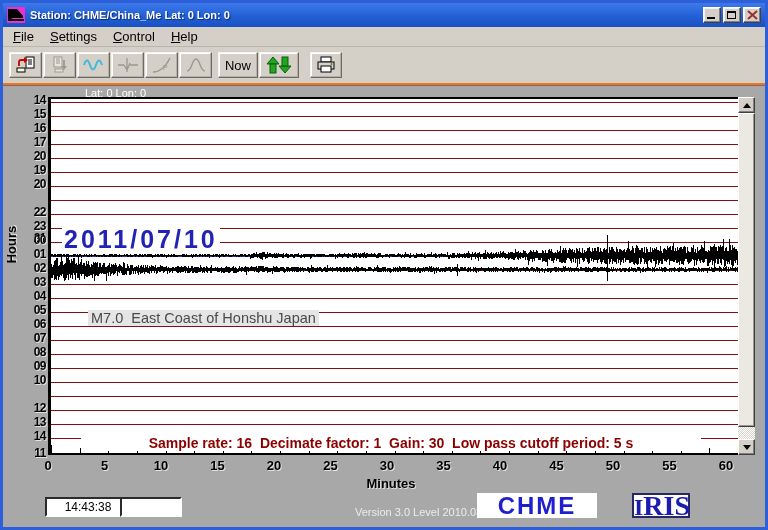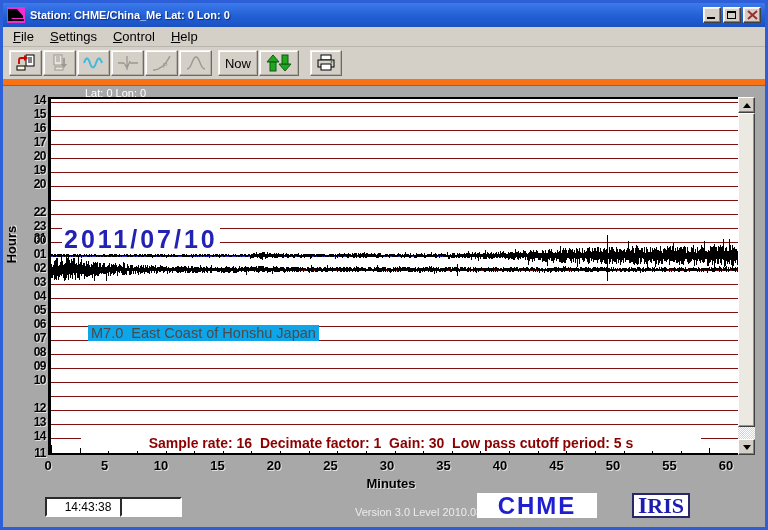--- a/index.html
+++ b/index.html
@@ -29,21 +29,21 @@
   
   .menubar { position:absolute; left:3px; top:27px; width:762px; height:20px;
              background:#d4d0c8; display:flex; align-items:center; padding-left:2px;
              border-bottom:1px solid #b9b6ae; }
   .menu-item { font-size:13px; color:#000; padding:2px 8px; cursor:default; }
   .ul { text-decoration:underline; }
 
   
   .toolbar { position:absolute; left:3px; top:47px; width:762px; height:38px;
              background:#d4d0c8; display:flex; align-items:center; padding-left:6px;
-             border-bottom:6px solid #f97316; }
+             border-bottom:2px solid #f97316; }
   .tbtn { width:33px; height:26px; background:#d4d0c8; margin-right:1px;
           border:1px solid; border-color:#f6f4f0 #6d6a63 #6d6a63 #f6f4f0;
           box-shadow:inset -1px -1px 0 #b3afa7, inset 1px 1px 0 #fff;
           display:flex; align-items:center; justify-content:center; }
   .tbtn svg { display:block; }
   .tbtn-now { width:40px; margin-left:5px; font-size:13px; color:#000; }
   .tbtn-updown { width:40px; }
   .tbtn-print { width:32px; margin-left:10px; }
 
   
@@ -60,22 +60,22 @@
                   text-align:center; font-size:13px; }
   .minutes-axis { position:absolute; left:351px; top:476px; width:80px; text-align:center;
                   font-size:13px; }
 
   .plot { position:absolute; left:48px; top:97px; width:704px; height:358px; background:#fff;
           border:2px solid #000; border-left-width:3px; border-right:none; }
   .plot svg { position:absolute; left:0; top:0; }
   .date-label { position:absolute; left:11px; top:126px; font-size:25px; font-weight:bold;
                 letter-spacing:3px; color:#2222b4; background:#fff; padding:0 2px;
                 white-space:pre; z-index:2; }
-  .event-label { position:absolute; left:37px; top:226px; font-size:14.5px; color:#4a4a4a;
-                 background:#0ea5e9; padding:0 3px; white-space:pre; z-index:2;text-align:right; }
+  .event-label { position:absolute; left:37px; top:211px; font-size:14.5px; color:#4a4a4a;
+                 background:#e5e5e5; padding:0 3px; white-space:pre; z-index:2;text-align:right; }
   .settings-label { position:absolute; left:30px; top:336px; width:620px; text-align:center;
                     font-size:14px; font-weight:bold; color:#8b0000; background:#fff;
                     white-space:pre; z-index:2; }
 
   
   .scrollbar { position:absolute; left:738px; top:97px; width:17px; height:358px;
                background-image:conic-gradient(#fff 25%, #d8d4cc 0 50%, #fff 0 75%, #d8d4cc 0);
                background-size:2px 2px; }
   .sbtn { position:absolute; left:0; width:17px; height:16px; background:#d4d0c8;
           border:1px solid; border-color:#fff #404040 #404040 #fff;
@@ -96,21 +96,21 @@
            font-size:12px; color:#000; text-align:center; line-height:16px; }
   .time-field { left:45px; width:86px; }
   .aux-field { left:120px; width:62px; }
   .version-label { position:absolute; left:355px; top:506px; font-size:11px; color:#ececea; }
   .station-logo { position:absolute; left:477px; top:493px; width:120px; height:25px;
                   background:#fff; color:#1f1fd0; font-size:24px; font-weight:bold;
                   letter-spacing:2px; text-align:center; line-height:25px; }
   .iris-logo { position:absolute; left:632px; top:493px; width:58px; height:25px;
                background:#fff; border:2px solid #262668;
                font-family:"Liberation Serif","DejaVu Serif",serif; font-weight:bold;
-               color:#1c1cb0; font-size:22px; text-align:center; line-height:21px; }
+               color:#1c1cb0; font-size:28px; text-align:center; line-height:21px; }
   .iris-logo::first-letter { font-size:24px; }
 </style>
 </head>
 <body>
 
 <div class="window">
   <div class="frame"></div>
 
   <div class="titlebar">
     <svg class="title-icon" viewBox="0 0 18 16">

